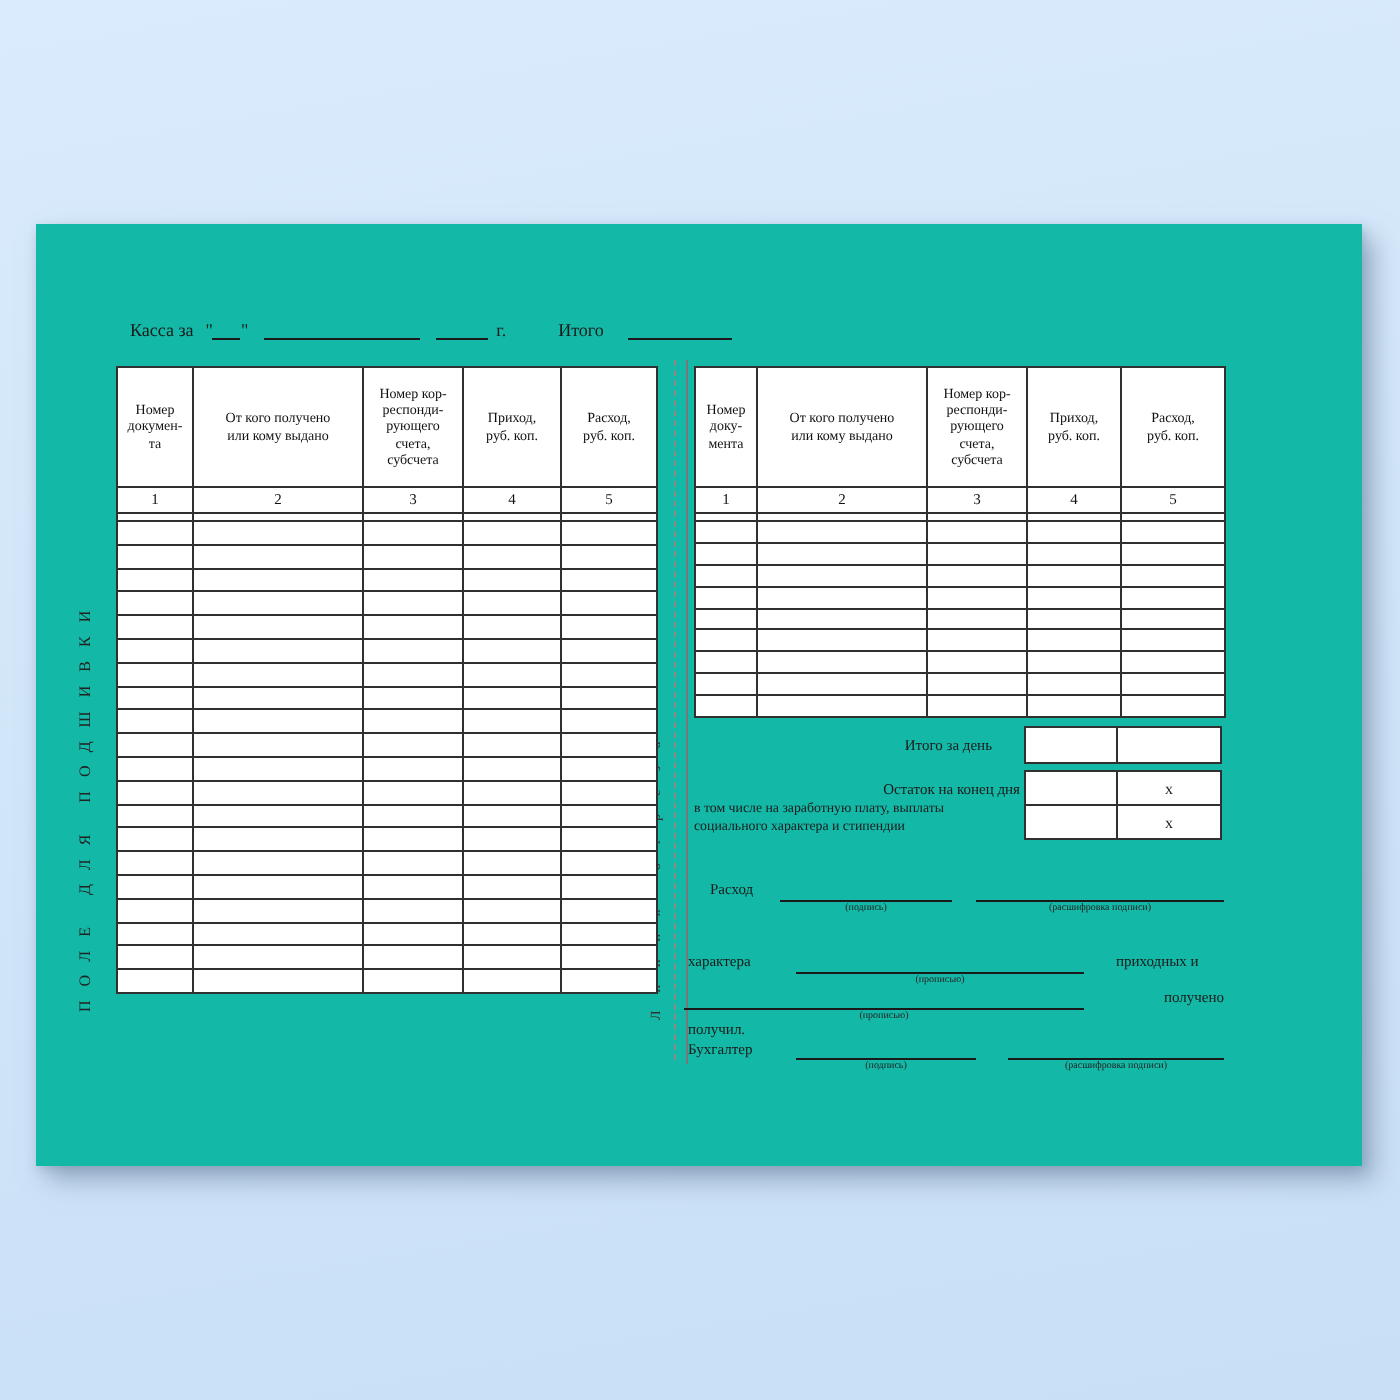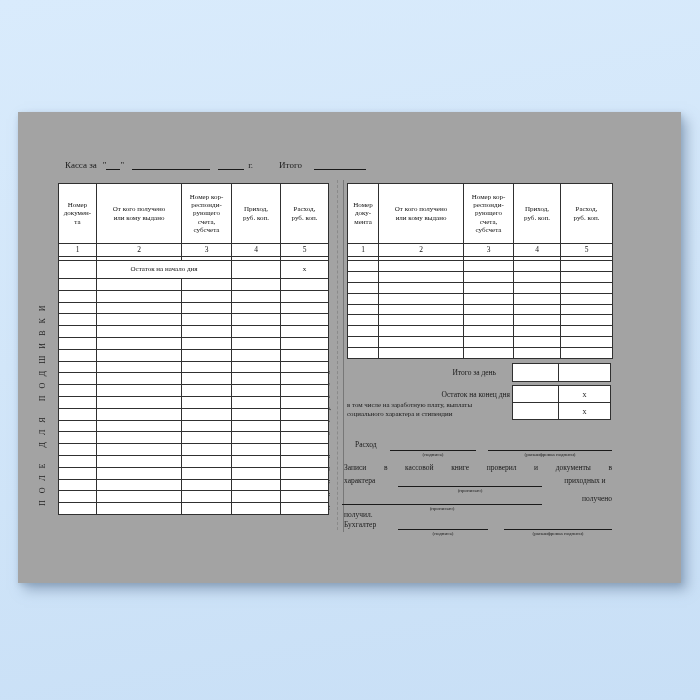--- a/index.html
+++ b/index.html
@@ -4,21 +4,21 @@
 <style>
   html,body{margin:0;padding:0;}
   body{
     width:700px;height:700px;overflow:hidden;
     background:linear-gradient(170deg,#d9ebfc 0%,#d2e6f9 45%,#c8dff6 100%);
     font-family:"Liberation Serif", serif;color:#1a1a1a;
   }
   .scene{position:relative;width:700px;height:700px;}
   .paper{
     position:absolute;left:18px;top:112px;width:663px;height:471px;
-    background:#a3a3a3;
+    background:#14b8a6;
     box-shadow:6px 7px 12px rgba(104,128,156,.55), 1px 2px 5px rgba(104,128,156,.3);
   }
   
   .form-header{
     position:absolute;left:47px;top:44px;height:14px;
     display:flex;align-items:flex-end;font-size:9px;white-space:nowrap;
   }
   .form-header .lbl{margin-right:6px;}
   .blank{display:inline-block;border-bottom:1px solid #1a1a1a;height:11px;}
   .q{font-size:9px;}
@@ -118,26 +118,20 @@
           <td>4</td>
           <td>5</td>
         </tr>
         <tr class="gap">
           <td></td>
             <td></td>
             <td></td>
             <td></td>
             <td></td>
         </tr>
-        <tr class="balance">
-          <td></td>
-          <td class="ra" colspan="2">Остаток на начало дня</td>
-          <td></td>
-          <td class="xmark">х</td>
-        </tr>
       </tbody>
       <tbody>
           <tr class="data-row">
             <td></td>
             <td></td>
             <td></td>
             <td></td>
             <td></td>
           </tr>
           <tr class="data-row">
@@ -396,26 +390,25 @@
 социального характера и стипендии</div>
     <div class="cbox abs" style="left:495px;top:290px;width:47px;height:18px"></div>
     <div class="cbox abs" style="left:541px;top:290px;width:53px;height:18px">х</div>
 
     <div class="para" style="left:337px;top:328px">Расход</div>
     <div class="sigblank" style="left:372px;top:328px;width:86px"></div>
     <div class="cap" style="left:372px;top:340px;width:86px">(подпись)</div>
     <div class="sigblank" style="left:470px;top:328px;width:124px"></div>
     <div class="cap" style="left:470px;top:340px;width:124px">(расшифровка подписи)</div>
 
-    <div class="para just" style="left:326px;top:351px;width:268px">Записи в кассовой книге проверил и документы в</div>
 
     <div class="para" style="left:326px;top:364px">характера</div>
     <div class="sigblank" style="left:380px;top:364px;width:144px"></div>
     <div class="cap" style="left:380px;top:376px;width:144px">(прописью)</div>
-    <div class="para" style="left:540px;top:364px;width:54px;text-align:center">приходных и</div>
+    <div class="para" style="left:540px;top:364px;width:54px;text-align:left">приходных и</div>
 
     <div class="sigblank" style="left:324px;top:382px;width:200px"></div>
     <div class="cap" style="left:324px;top:394px;width:200px">(прописью)</div>
     <div class="para" style="left:550px;top:382px;width:44px;text-align:right">получено</div>
 
     <div class="para" style="left:326px;top:398px">получил.</div>
 
     <div class="para" style="left:326px;top:408px">Бухгалтер</div>
     <div class="sigblank" style="left:380px;top:407px;width:90px"></div>
     <div class="cap" style="left:380px;top:419px;width:90px">(подпись)</div>

